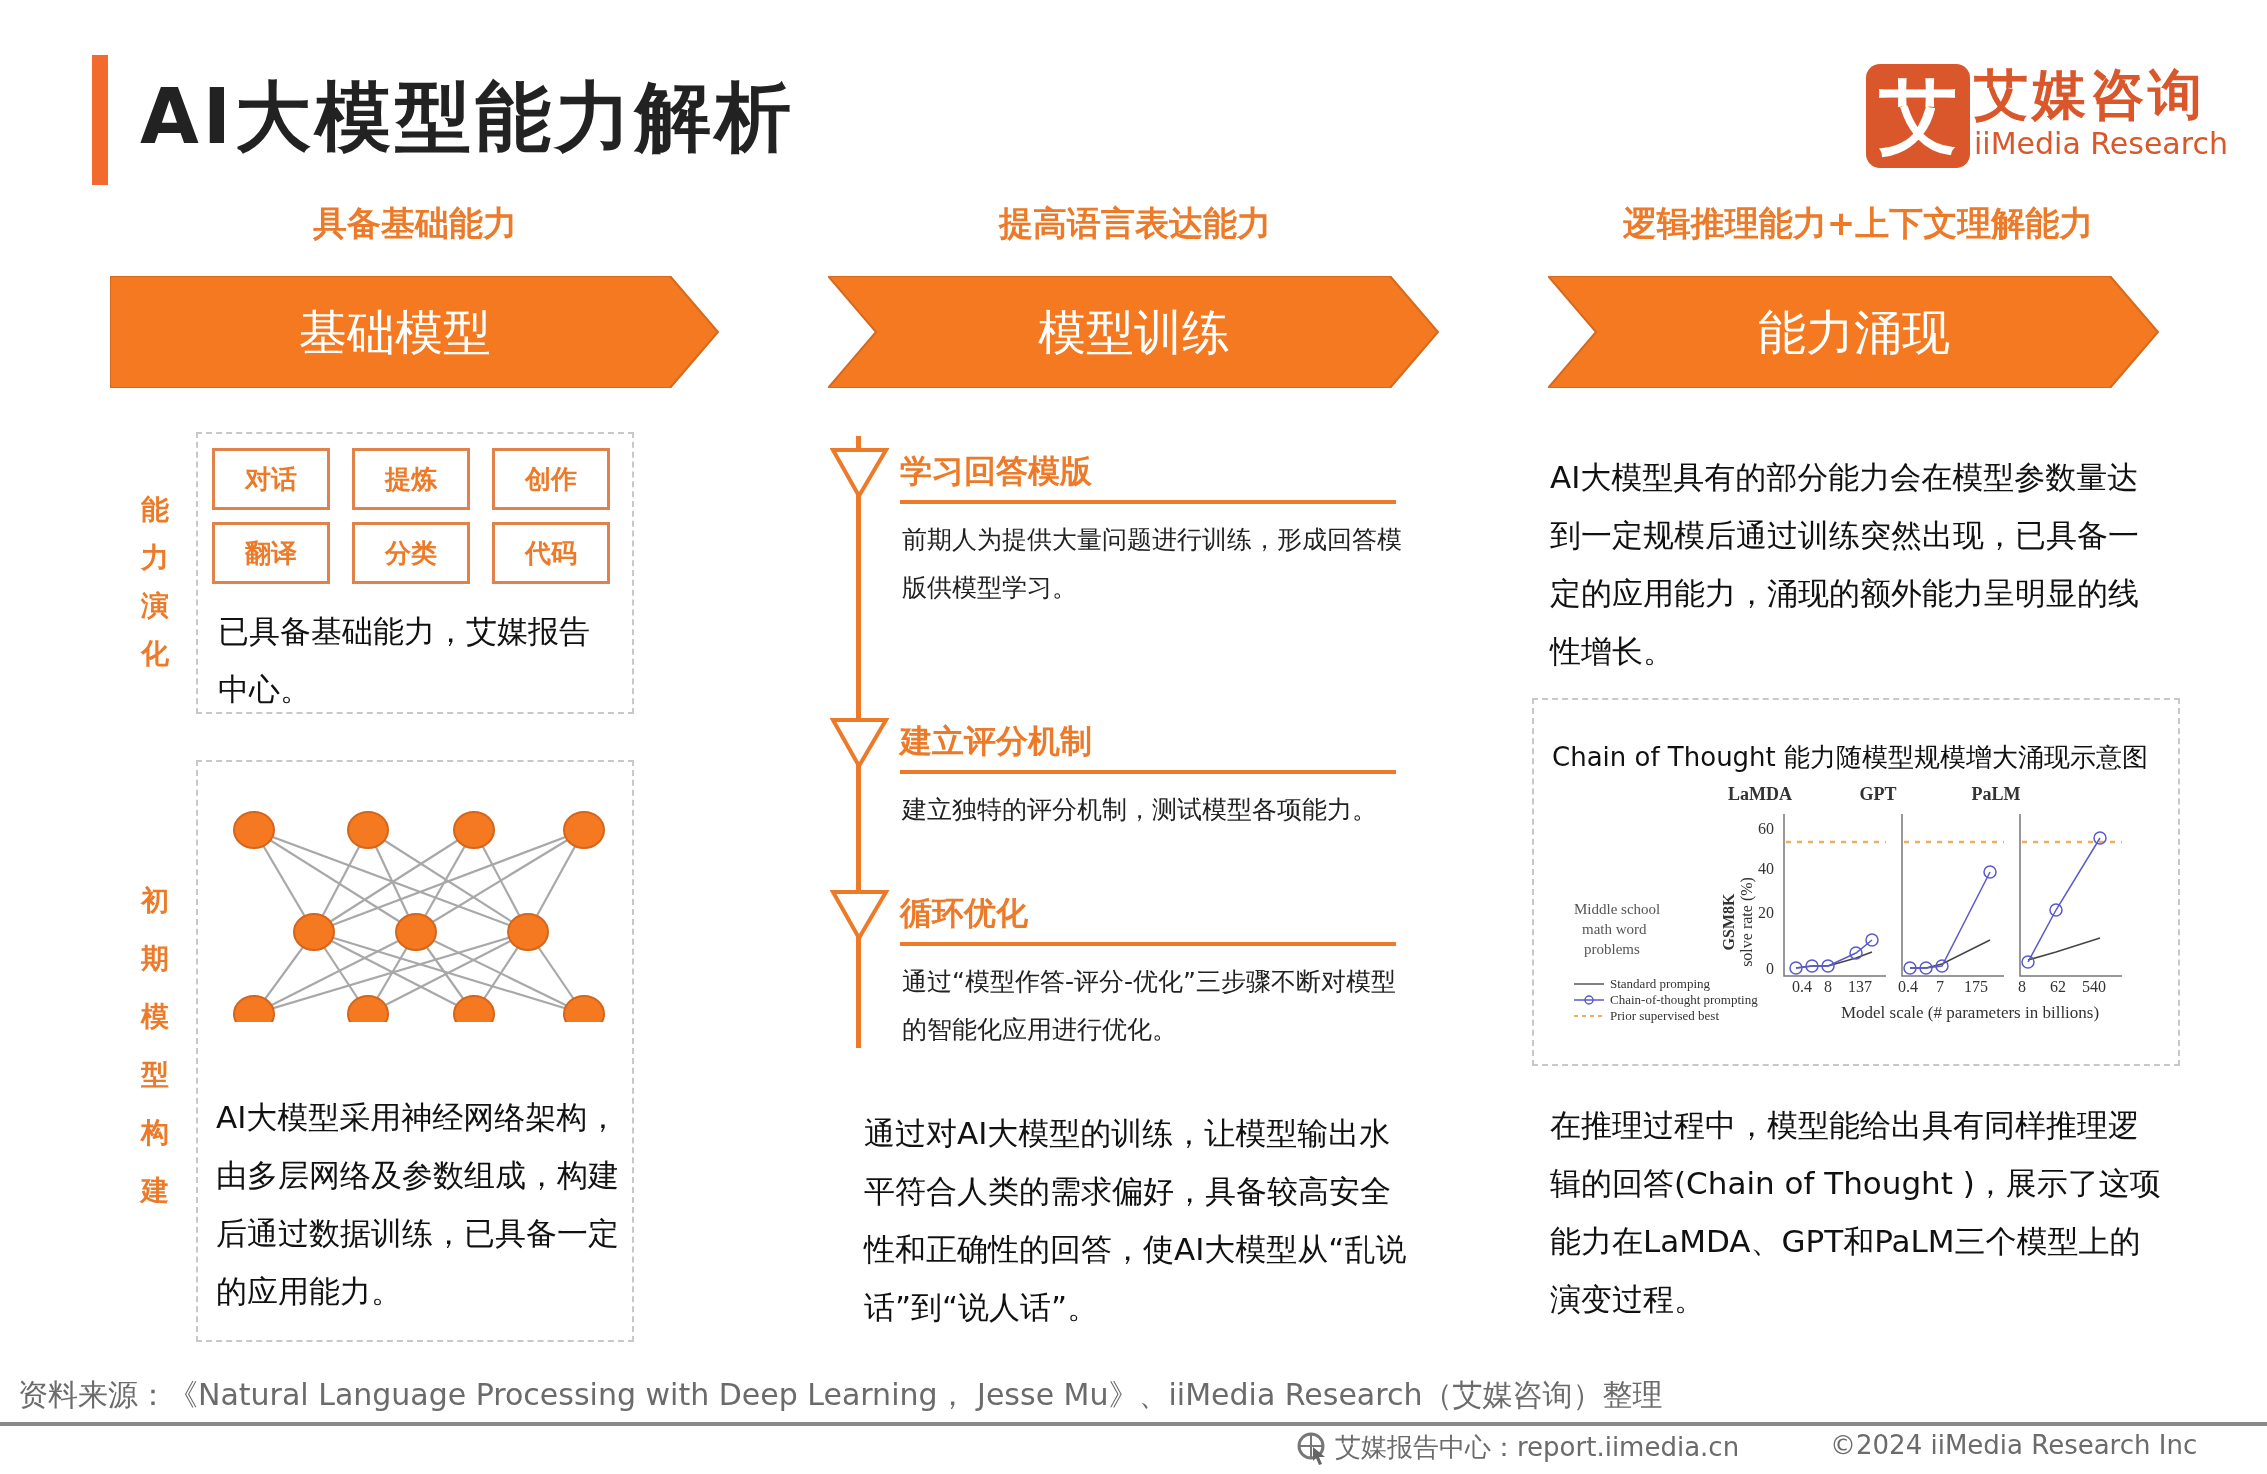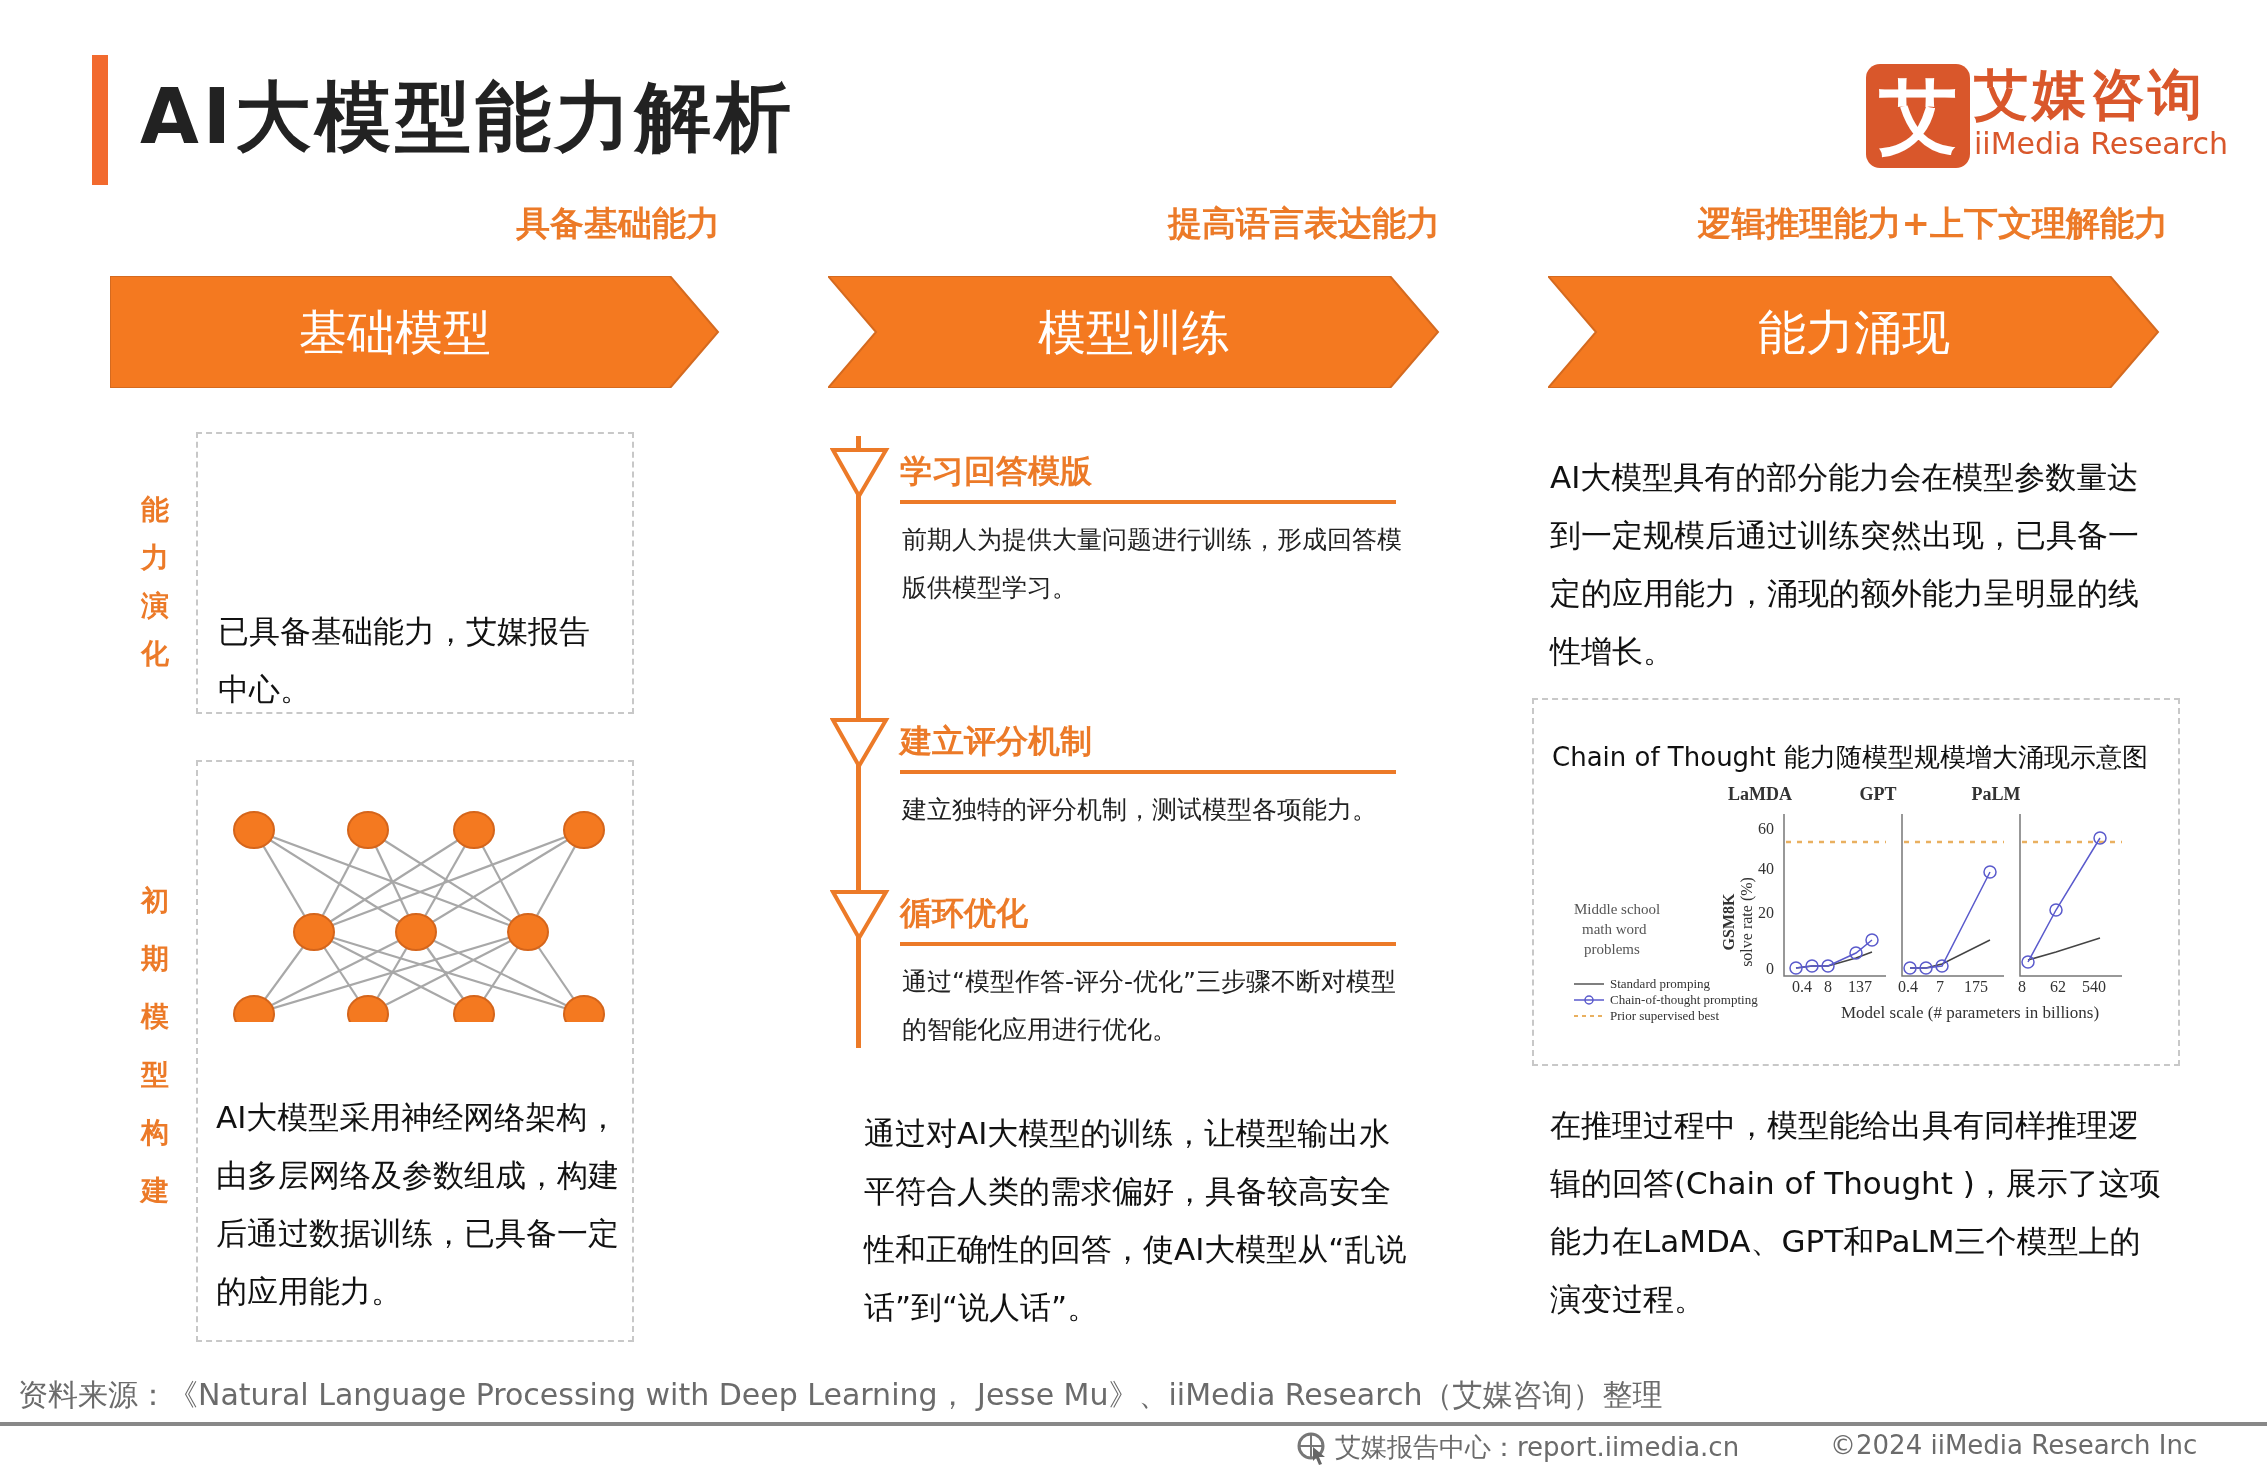--- a/index.html
+++ b/index.html
@@ -8,21 +8,21 @@
 
   .title-bar { position: absolute; left: 92px; top: 55px; width: 16px; height: 130px; background: #f26a2e; }
   .page-title { position: absolute; left: 140px; top: 62px; font-size: 76px; font-weight: bold; color: #222; letter-spacing: 4px; line-height: 110px; }
 
   .logo { position: absolute; left: 1866px; top: 64px; display: flex; align-items: flex-start; }
   .logo-mark { width: 104px; height: 104px; background: #d9572b; border-radius: 14px; color: #fff; font-size: 78px; font-weight: bold; display: flex; align-items: center; justify-content: center; line-height: 1; }
   .logo-text { margin-left: 4px; display: flex; flex-direction: column; }
   .logo-cn { font-size: 54px; font-weight: bold; color: #d9572b; letter-spacing: 4px; line-height: 62px; }
   .logo-en { font-size: 30px; color: #d9572b; line-height: 36px; }
 
-  .col-heading { position: absolute; top: 198px; font-size: 34px; font-weight: bold; color: #ec7a28; text-align: right; line-height: 50px; }
+  .col-heading { position: absolute; top: 198px; font-size: 34px; font-weight: bold; color: #ec7a28; text-align: center; line-height: 50px; }
   .arrow { position: absolute; top: 276px; height: 112px; }
   .arrow svg { position: absolute; left: 0; top: 0; }
   .arrow-label { position: absolute; top: 0; left: 0; width: 100%; height: 100%; display: flex; align-items: center; justify-content: center; color: #fff; font-size: 48px; line-height: 1; }
 
   .side-label { position: absolute; width: 50px; font-size: 28px; font-weight: bold; color: #ec7a28; text-align: center; }
   .side-label span { display: block; }
 
   .dashed-box { position: absolute; border: 2px dashed #c8c8c8; }
   .skill-grid { position: absolute; left: 14px; top: 14px; display: grid; grid-template-columns: repeat(3, 118px); grid-column-gap: 22px; grid-row-gap: 12px; }
   .skill { height: 62px; border: 3px solid #e0824a; display: flex; align-items: center; justify-content: center; font-size: 26px; font-weight: bold; color: #ec7a28; }
@@ -81,20 +81,28 @@
 </div>
 
 <div class="side-label" style="left:130px;top:486px;line-height:48px;">
   <span>能</span>
   <span>力</span>
   <span>演</span>
   <span>化</span>
 </div>
 
 <div class="dashed-box" style="left:196px;top:432px;width:438px;height:282px;">
+  <div class="skill-grid">
+    <div class="skill">对话</div>
+    <div class="skill">提炼</div>
+    <div class="skill">创作</div>
+    <div class="skill">翻译</div>
+    <div class="skill">分类</div>
+    <div class="skill">代码</div>
+  </div>
   <div class="body-text" style="position:absolute;left:20px;top:168px;width:400px;">已具备基础能力，艾媒报告中心。</div>
 </div>
 
 <div class="side-label" style="left:130px;top:872px;line-height:58px;">
   <span>初</span>
   <span>期</span>
   <span>模</span>
   <span>型</span>
   <span>构</span>
   <span>建</span>

